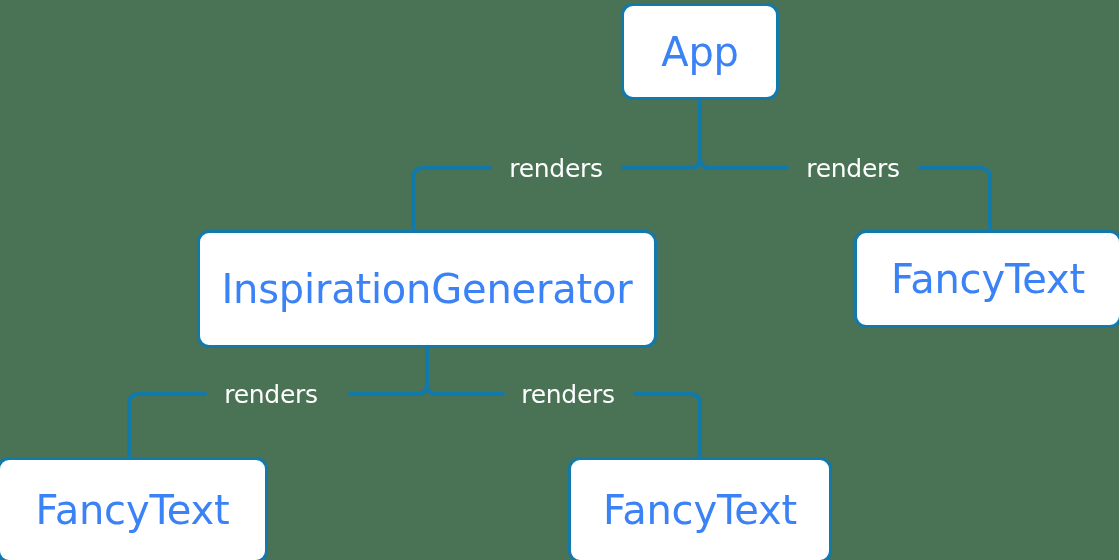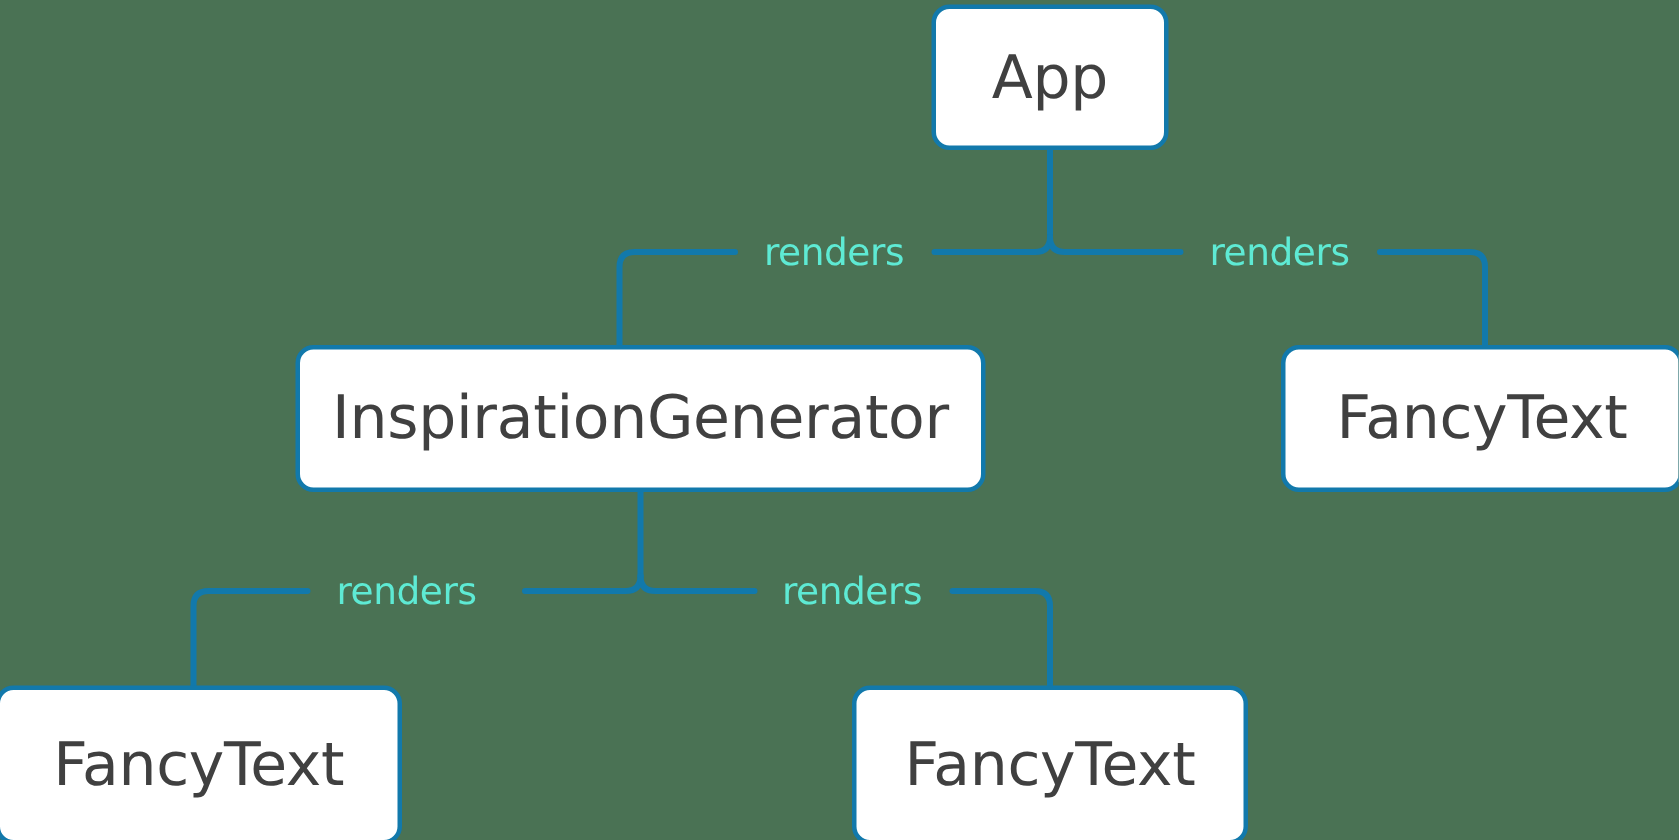--- a/index.html
+++ b/index.html
@@ -34,25 +34,25 @@
     border-radius: 12px;
     display: flex;
     align-items: center;
     justify-content: center;
     color: #14698f;
     font-weight: 400;
     letter-spacing: -0.2px;
     white-space: nowrap;
   }
   .node-label {
-    color: #404040;
+    color: #3b82f6;
   }
   .edge-label {
     position: absolute;
-    color: #5eead4;
+    color: #ffffff;
     font-size: 25px;
     font-weight: 500;
     letter-spacing: -0.3px;
     white-space: nowrap;
     transform: translate(-50%, -50%);
   }
 </style>
 </head>
 <body>
 
@@ -79,21 +79,21 @@
 
   <div class="edge-label" style="left:556px; top:168px;">renders</div>
   <div class="edge-label" style="left:853px; top:168px;">renders</div>
   <div class="edge-label" style="left:271px; top:394px;">renders</div>
   <div class="edge-label" style="left:568px; top:394px;">renders</div>
 
   <div class="node" style="left:621px; top:3px; width:158px; height:97px; font-size:40px;">
     <span class="node-label">App</span>
   </div>
 
-  <div class="node" style="left:197px; top:230px; width:460px; height:98px; font-size:40px;">
+  <div class="node" style="left:197px; top:230px; width:460px; height:118px; font-size:40px;">
     <span class="node-label">InspirationGenerator</span>
   </div>
 
   <div class="node" style="left:854px; top:230px; width:268px; height:98px; font-size:40px;">
     <span class="node-label">FancyText</span>
   </div>
 
   <div class="node" style="left:-3px; top:457px; width:271px; height:106px; font-size:40px;">
     <span class="node-label">FancyText</span>
   </div>

